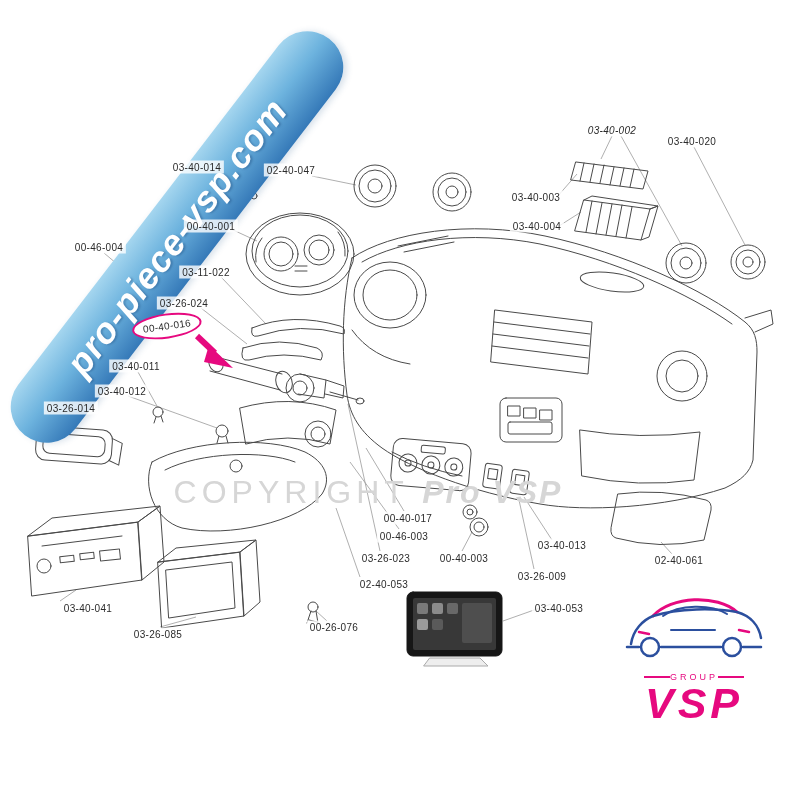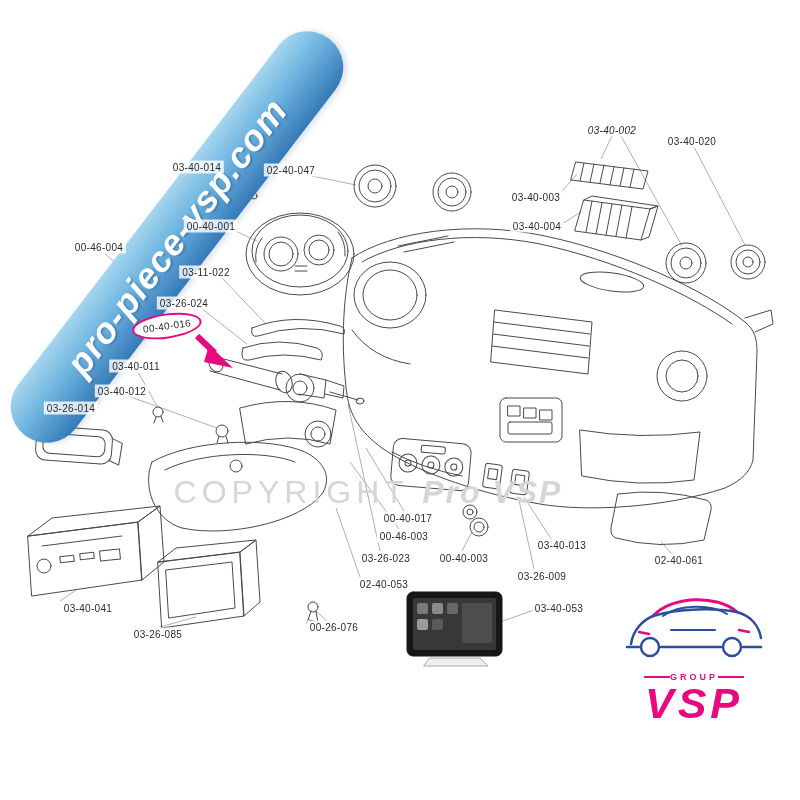--- a/index.html
+++ b/index.html
@@ -57,21 +57,21 @@
     transform:translate(-50%,-50%) rotate(-8deg);
   }
 
   
   .logo {
     position:absolute; right:26px; top:586px; width:160px;
     text-align:center; z-index:3;
   }
   .logo .group-row {
     display:flex; align-items:center; justify-content:center; 
-    color:var(--logo-pink,#e6097f); font-size:9px; font-weight:bold;
+    color:var(--logo-pink,#e6097f); font-size:9px; font-weight:normal;
     letter-spacing:3px; margin-top:2px;
   }
   .logo .group-row .gline { flex:0 0 26px; height:2px; background:var(--logo-pink,#e6097f); }
   .logo .brand-top {
     color:var(--logo-blue,#2b4f9e); font-size:46px; font-weight:bold;
     font-style:italic; line-height:1.0; letter-spacing:1px;
   }
   .logo .brand-top .hex {
     color:var(--logo-pink,#e6097f); font-size:17px; font-style:normal;
     vertical-align:top; margin-left:1px;

